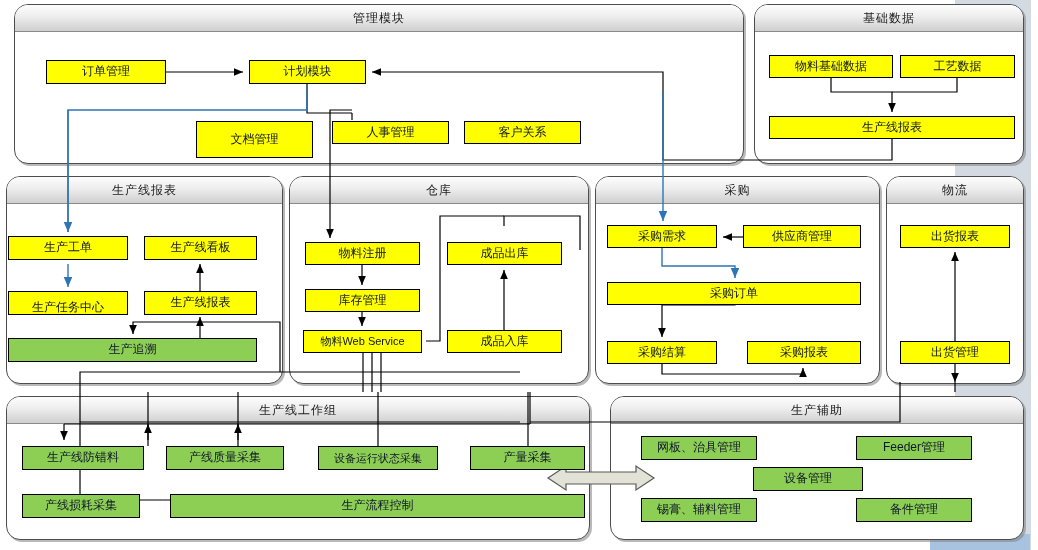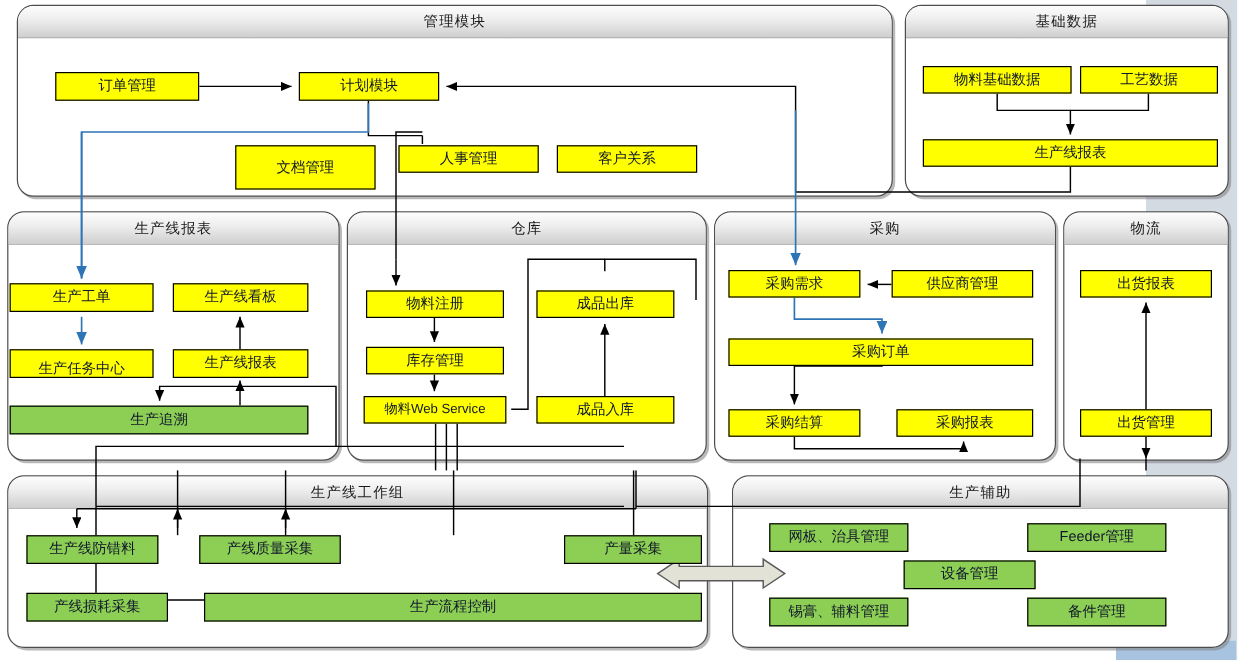--- a/index.html
+++ b/index.html
@@ -231,26 +231,29 @@
       <span>采购报表</span>
     </div>
 
   <div class="node yellow" style="left:900px;top:225px;width:110px;height:23px;">
       <span>出货报表</span>
     </div>
   <div class="node yellow" style="left:900px;top:341px;width:110px;height:23px;">
       <span>出货管理</span>
     </div>
 
-  <div class="node green" style="left:22px;top:446px;width:110px;height:24px;">
+  <div class="node green" style="left:22px;top:446px;width:122px;height:24px;">
       <span>生产线防错料</span>
     </div>
   <div class="node green" style="left:166px;top:446px;width:118px;height:24px;">
       <span>产线质量采集</span>
     </div>
+  <div class="node green" style="left:318px;top:446px;width:120px;height:24px;font-size:11px;">
+      <span>设备运行状态采集</span>
+    </div>
   <div class="node green" style="left:470px;top:446px;width:115px;height:24px;">
       <span>产量采集</span>
     </div>
   <div class="node green" style="left:22px;top:494px;width:118px;height:24px;">
       <span>产线损耗采集</span>
     </div>
   <div class="node green" style="left:170px;top:494px;width:415px;height:24px;">
       <span>生产流程控制</span>
     </div>
 

